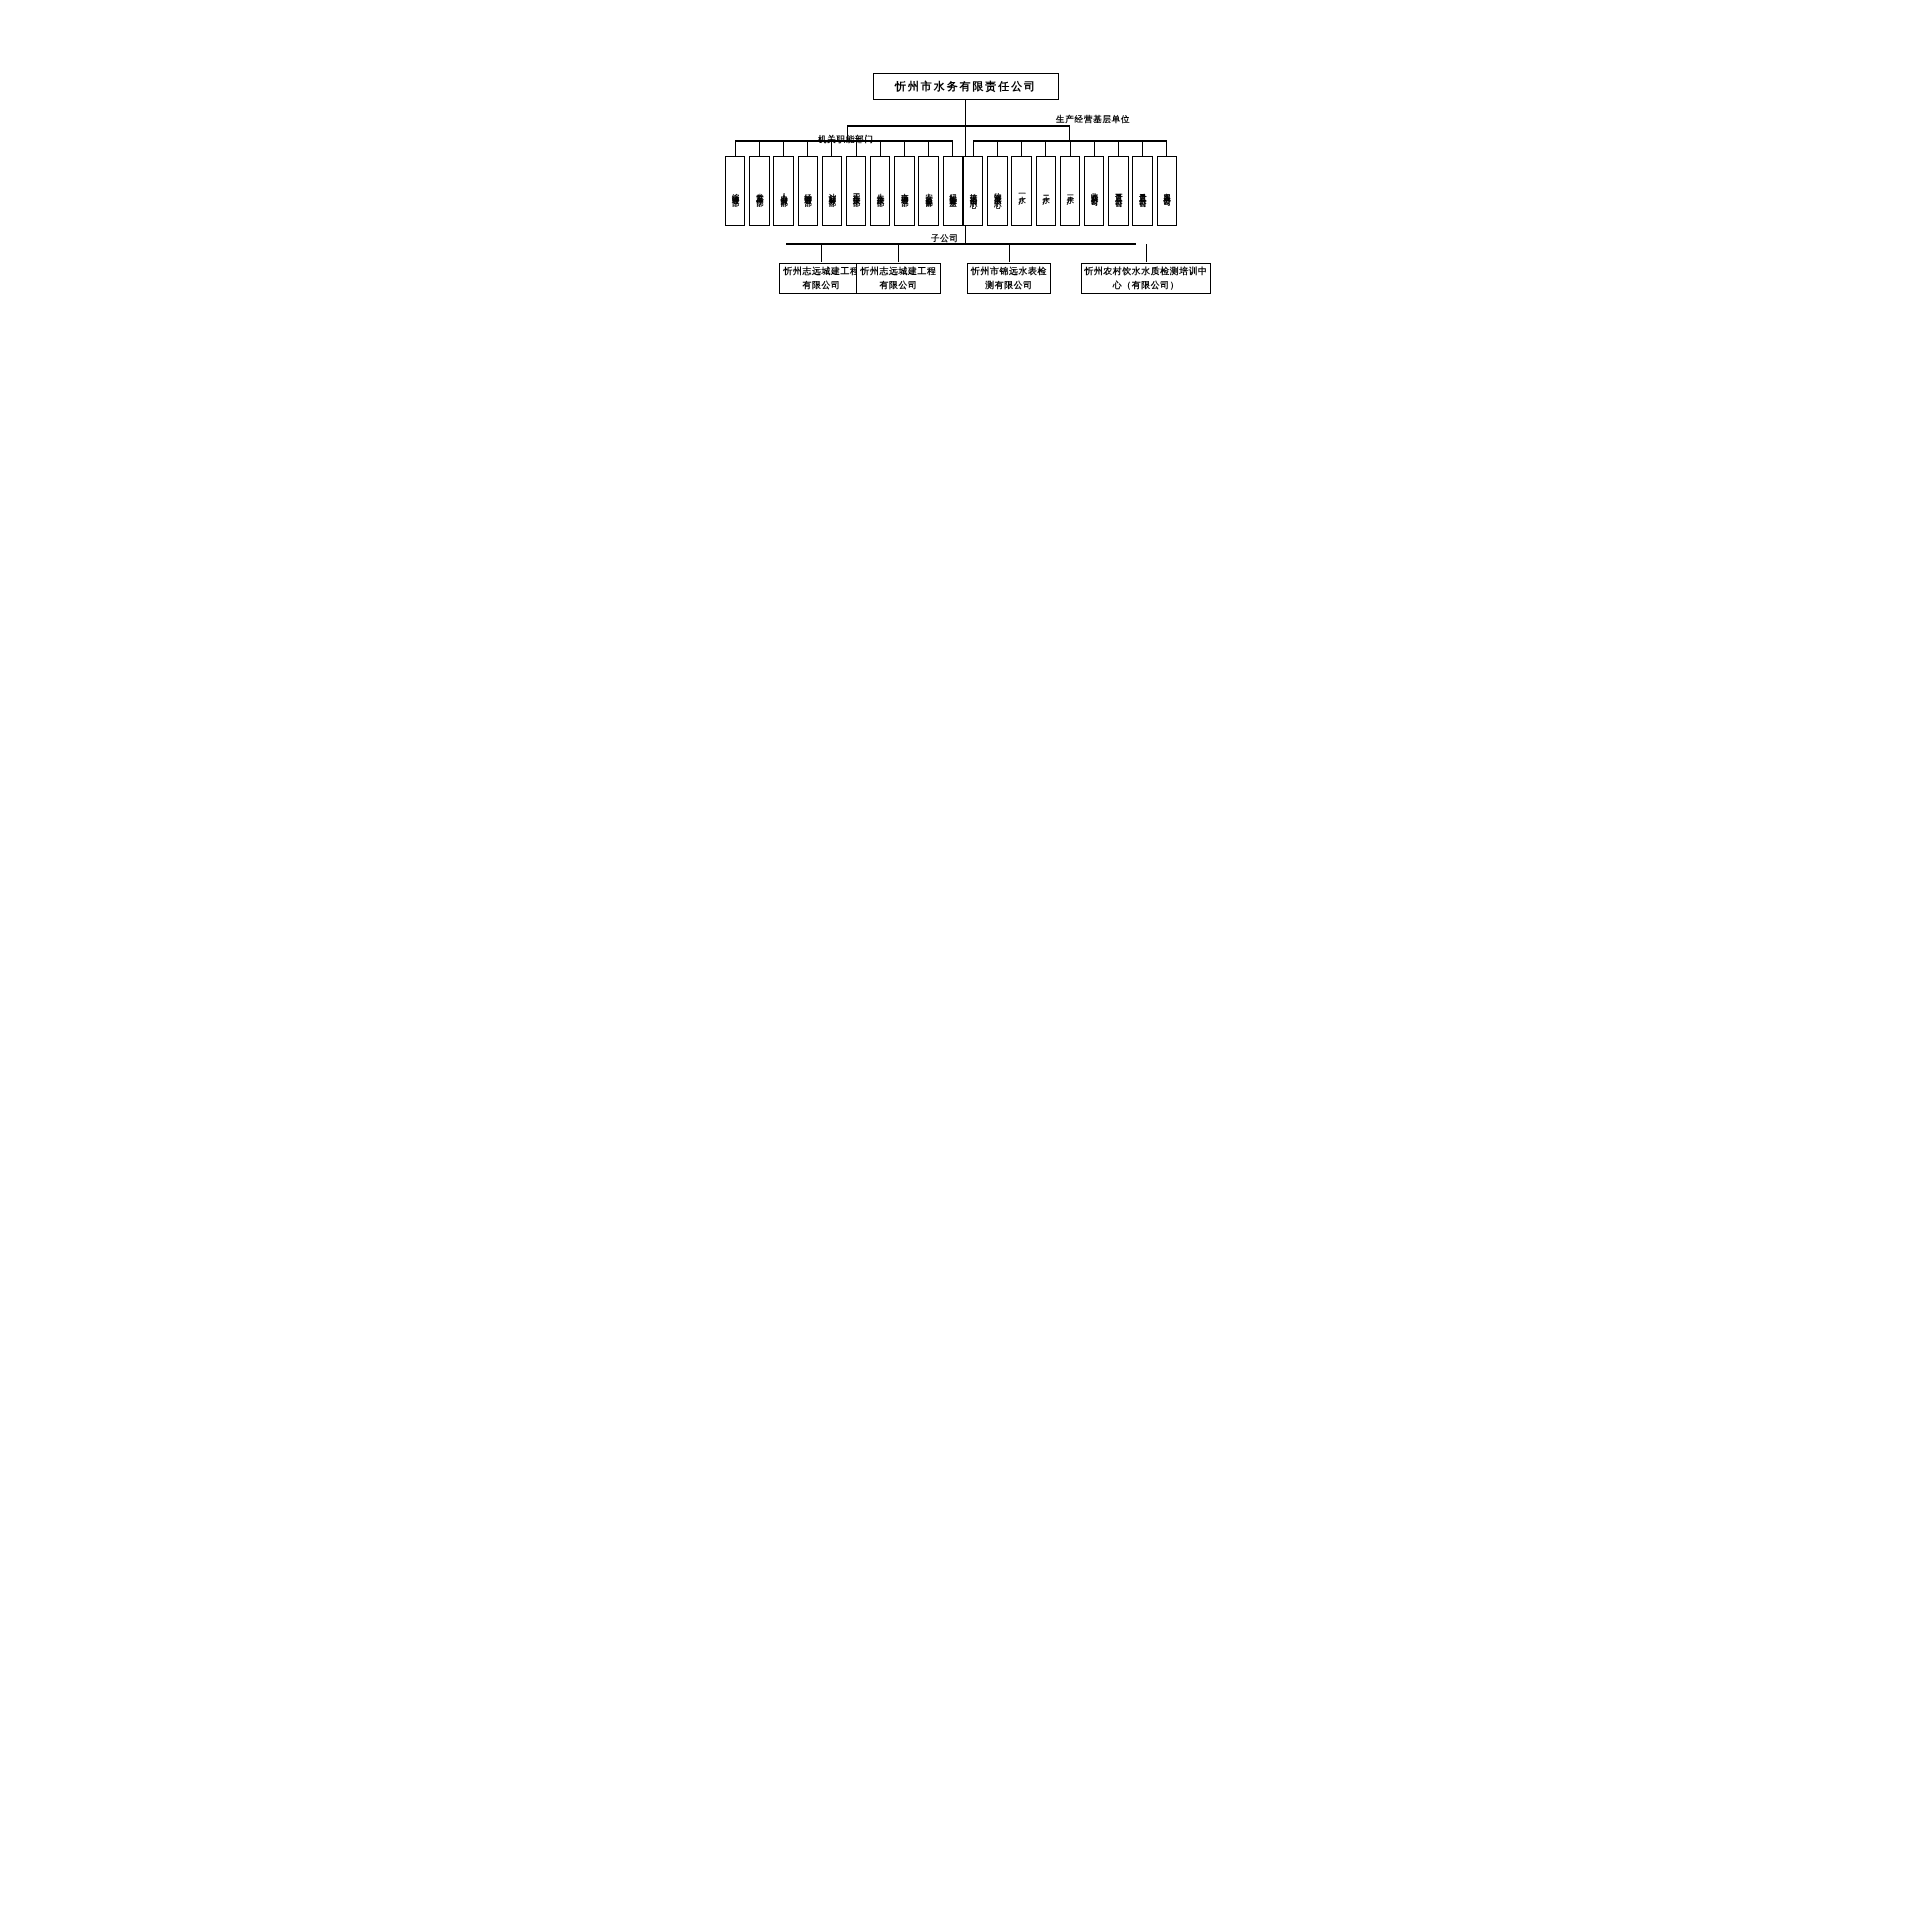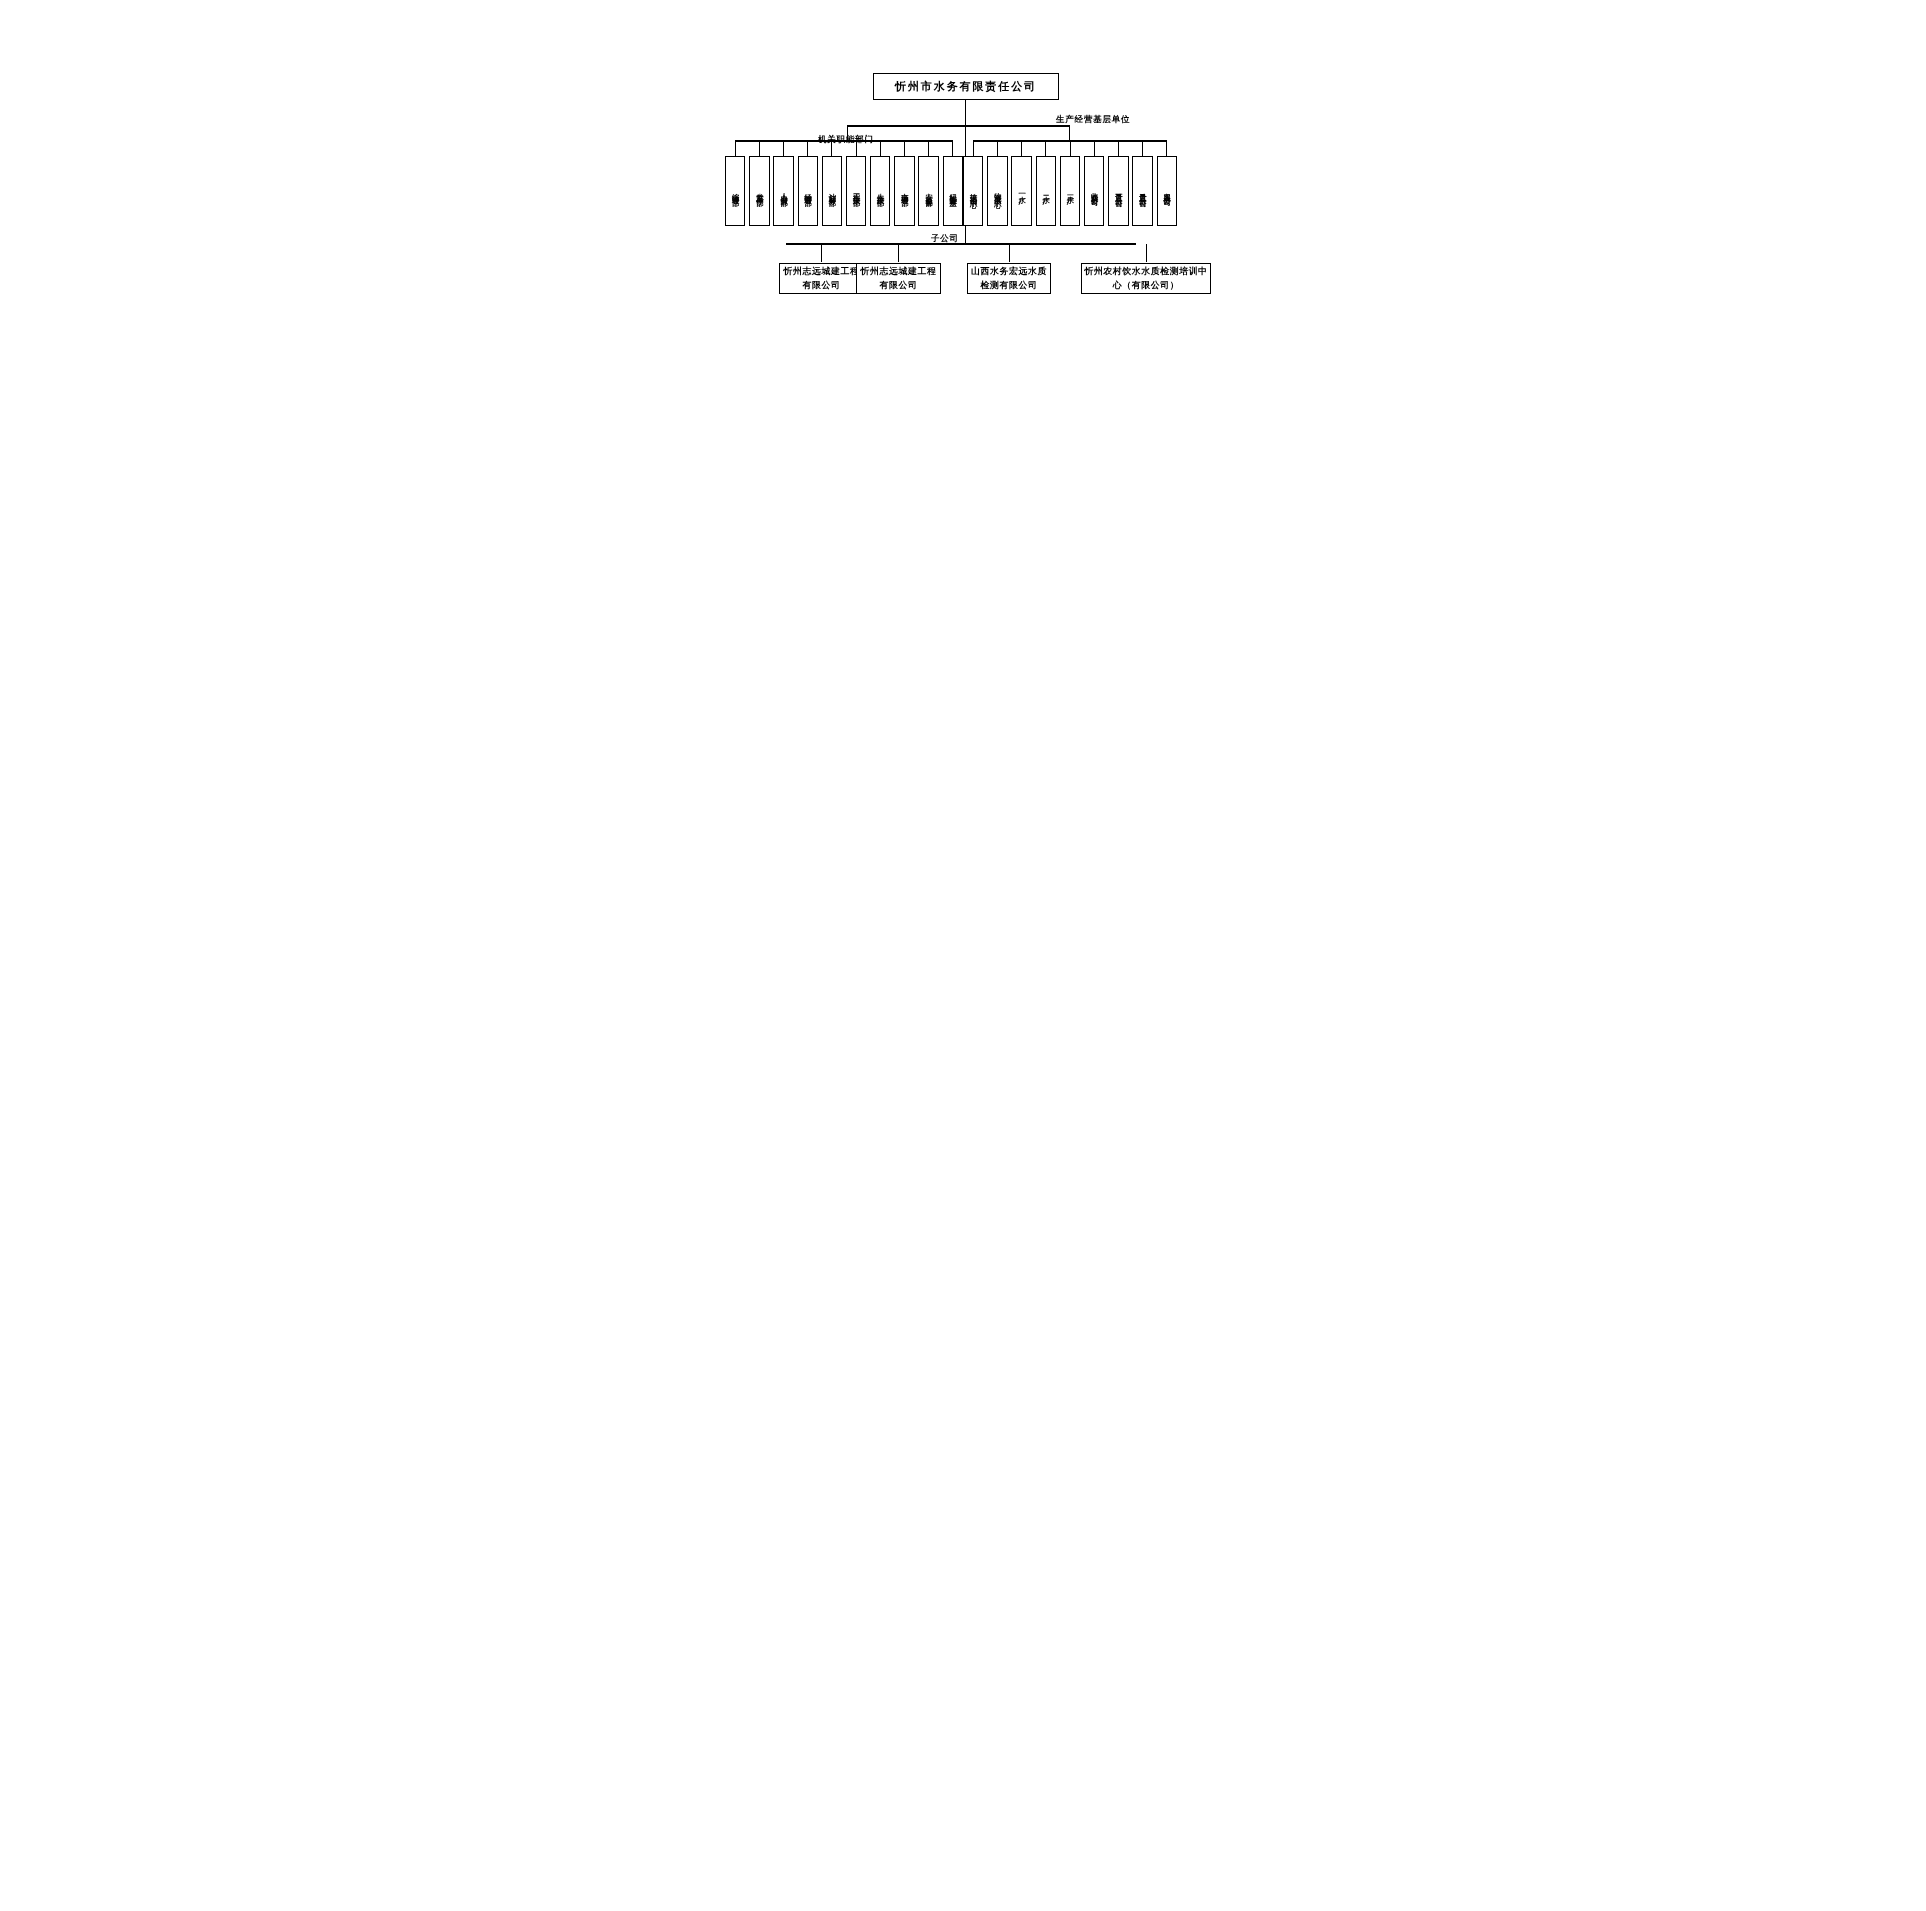--- a/index.html
+++ b/index.html
@@ -167,20 +167,20 @@
       </div>
   </div>
 
   <div class="sub-box sub-box-1">
       <span>忻州志远城建工程有限公司</span>
     </div>
   <div class="sub-box sub-box-2">
       <span>忻州志远城建工程有限公司</span>
     </div>
   <div class="sub-box sub-box-3">
-      <span>山西水务宏远水质检测有限公司</span>
+      <span>忻州市锦远水表检测有限公司</span>
     </div>
   <div class="sub-box sub-box-4">
       <span>忻州农村饮水水质检测培训中心（有限公司）</span>
     </div>
 
 </div>
 
 
 </body></html>

